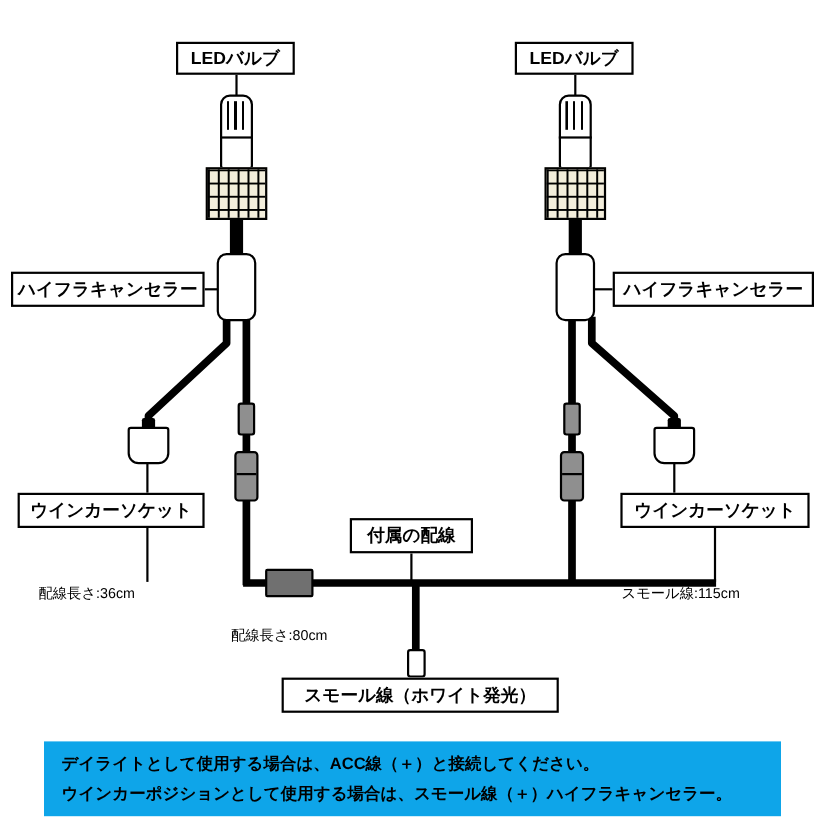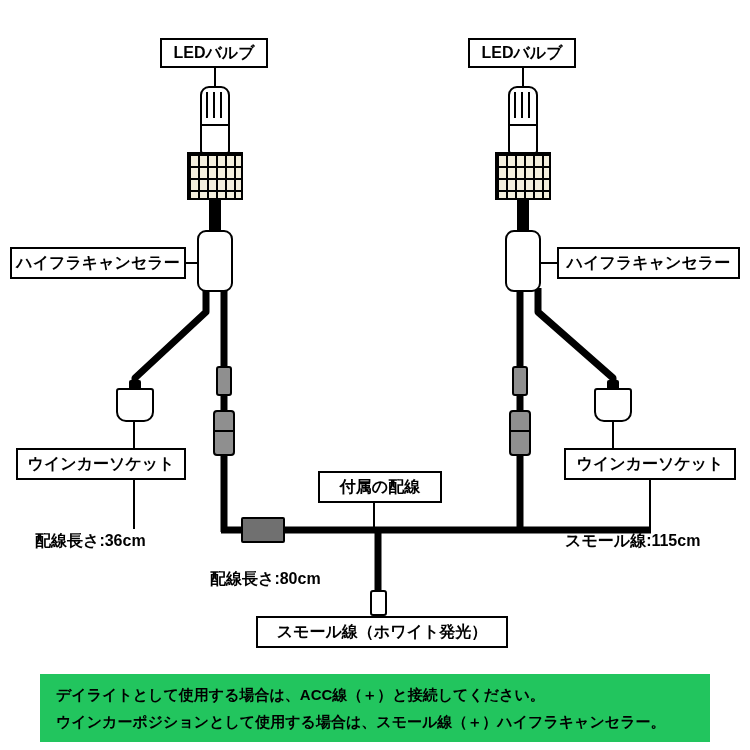--- a/index.html
+++ b/index.html
@@ -11,21 +11,21 @@
   .stage{position:absolute;left:0;top:0;width:750px;height:750px;}
   svg.wires{position:absolute;left:0;top:0;z-index:1;}
   .shape{position:absolute;z-index:2;box-sizing:border-box;}
   .label-box{
     position:absolute;z-index:3;box-sizing:border-box;
     background:#fff;border:2px solid #000;
     display:flex;align-items:center;justify-content:center;
     font-weight:bold;font-size:16px;white-space:nowrap;
   }
   .length-text{
-    position:absolute;z-index:3;font-weight:bold;font-size:16px;white-space:nowrap;
+    position:absolute;z-index:3;font-weight:normal;font-size:13px;white-space:nowrap;
   }
   .bulb-top{
     background:#fff;border:2px solid #000;border-radius:9px 9px 3px 3px;
   }
   .bulb-top::before{
     content:"";position:absolute;left:4px;right:4px;top:4px;height:26px;
     background-image:repeating-linear-gradient(to right,#000 0 2px,transparent 2px 7px);
   }
   .bulb-top::after{
     content:"";position:absolute;left:-2px;right:-2px;top:36px;border-top:2px solid #000;
@@ -56,21 +56,21 @@
     background:#000;border-radius:2px;
   }
   .junction{
     background:#707070;border:2px solid #000;border-radius:2px;
   }
   .wire-tip{
     background:#fff;border:2px solid #000;border-radius:3px;
   }
   .footer-panel{
     position:absolute;z-index:3;box-sizing:border-box;
-    background:#22c55e;
+    background:#0ea5e9;
     display:flex;flex-direction:column;justify-content:center;
     padding:8px 16px;gap:7px;
     font-weight:bold;font-size:15px;line-height:20px;
   }
 </style>
 </head>
 <body>
 
 <div class="stage">
 
@@ -144,21 +144,21 @@
     <span>ハイフラキャンセラー</span>
   </div>
 
   <div class="label-box" style="left:16px;top:448px;width:170px;height:32px;">
     <span>ウインカーソケット</span>
   </div>
   <div class="label-box" style="left:564px;top:448px;width:172px;height:32px;">
     <span>ウインカーソケット</span>
   </div>
 
-  <div class="label-box" style="left:318px;top:471px;width:124px;height:32px;">
+  <div class="label-box" style="left:318px;top:471px;width:112px;height:32px;">
     <span>付属の配線</span>
   </div>
 
   <div class="label-box" style="left:256px;top:616px;width:252px;height:32px;">
     <span>スモール線（ホワイト発光）</span>
   </div>
 
   <div class="length-text" style="left:35px;top:531px;">配線長さ:36cm</div>
   <div class="length-text" style="left:565px;top:531px;">スモール線:115cm</div>
   <div class="length-text" style="left:210px;top:569px;width:142px;">配線長さ:80cm</div>

